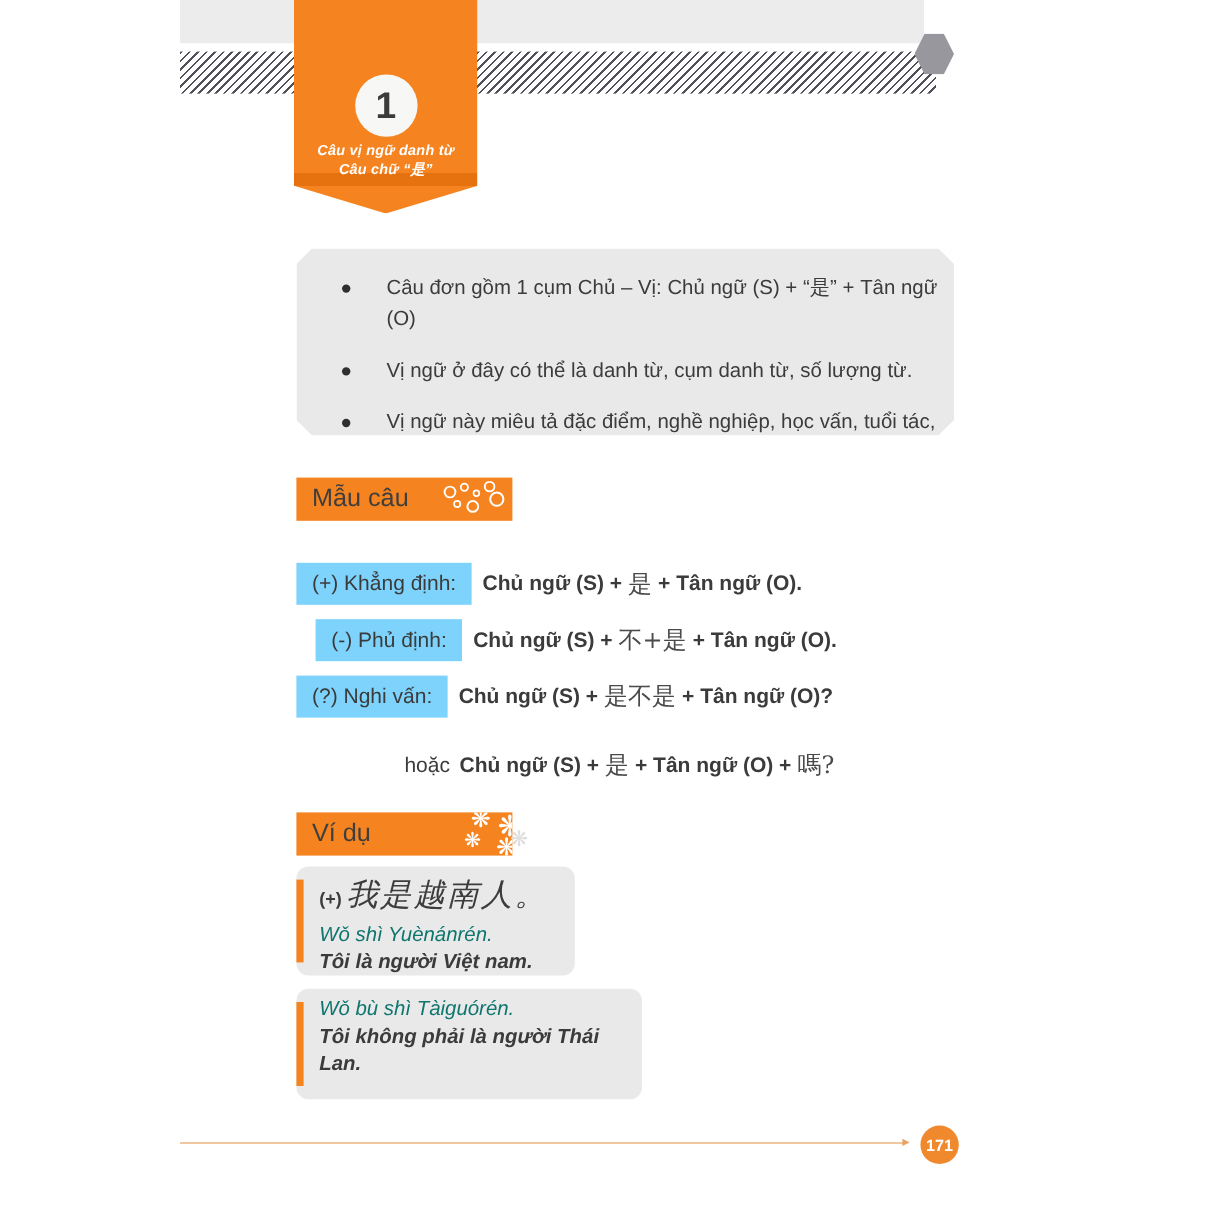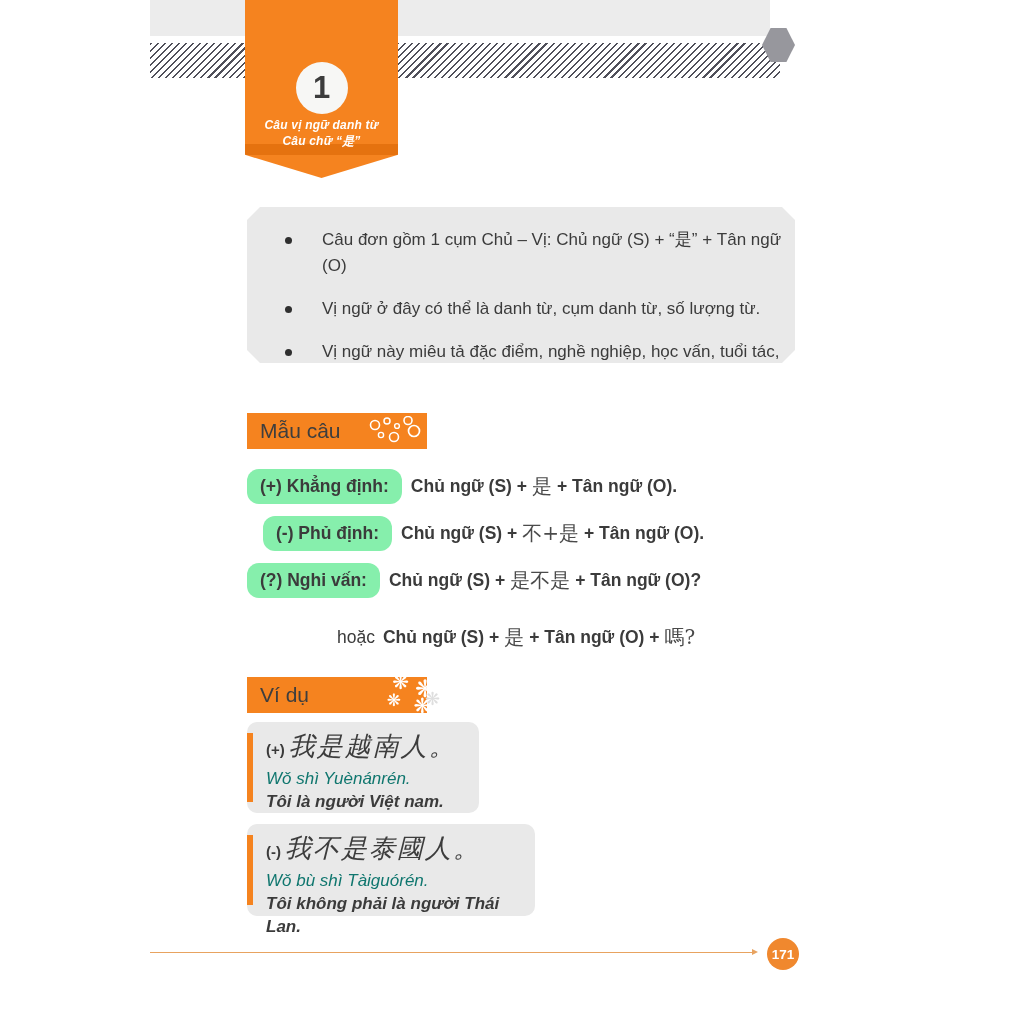--- a/index.html
+++ b/index.html
@@ -69,21 +69,21 @@
   .bullet-text { font-size: 17px; line-height: 26px; color: #3b3b3b; }
 
   
   .section-header {
     left: 247px; width: 180px; height: 36px;
     background: #f5831f; overflow: hidden;
     display: flex; align-items: center;
     padding-left: 13px;
     font-size: 21px; font-weight: 500; color: #3e3e3e;
   }
-  .header-mau { top: 413px; }
+  .header-mau { top: 398px; }
   .header-vidu { top: 677px; }
   .bubbles-svg { position: absolute; right: 4px; top: 3px; }
   .snowflakes { position: absolute; right: 0; top: 0; width: 52px; height: 36px; }
   .snowflake { position: absolute; color: #ffffff; font-style: normal; }
   .sf1 { font-size: 20px; right: 18px; top: -7px; }
   .sf2 { font-size: 24px; right: -8px; top: -2px; }
   .sf3 { font-size: 17px; right: 26px; top: 13px; }
   .sf4 { font-size: 21px; right: -4px; top: 17px; }
   .sf-outside {
     position: absolute; color: #dedede; font-size: 18px;
@@ -93,23 +93,23 @@
   
   .formula-row {
     left: 247px; display: flex; align-items: center;
     font-size: 17.5px; font-weight: bold; color: #3b3b3b;
     white-space: nowrap;
   }
   .row1 { top: 469px; }
   .row2 { top: 516px; padding-left: 16px; }
   .row3 { top: 563px; }
   .label-pill {
-    background: #86efac; border-radius: 12px;
+    background: #7dd3fc; border-radius: 0;
     padding: 7px 13px; margin-right: 7px;
-    font-weight: bold; color: #3b3b3b;
+    font-weight: normal; color: #3b3b3b;
   }
   .hanzi {
     font-family: "DejaVu Serif", serif; font-weight: normal;
     font-size: 20px; color: #4a4a4a; margin: 0 3px;
   }
   .alt-row {
     left: 337px; top: 624px; display: flex; align-items: center;
     font-size: 17.5px; font-weight: bold; color: #3b3b3b; white-space: nowrap;
   }
   .conj { font-weight: normal; margin-right: 6px; }
@@ -240,23 +240,20 @@
   <span class="orange-bar"></span>
   <div class="ex-hanzi-line">
     <span class="ex-sign">(+)</span><span class="ex-hanzi">我是越南人。</span>
   </div>
   <div class="ex-pinyin">Wǒ shì Yuènánrén.</div>
   <div class="ex-viet">Tôi là người Việt nam.</div>
 </div>
 
 <div class="abs example-box ex2">
   <span class="orange-bar"></span>
-  <div class="ex-hanzi-line">
-    <span class="ex-sign">(-)</span><span class="ex-hanzi">我不是泰國人。</span>
-  </div>
   <div class="ex-pinyin">Wǒ bù shì Tàiguórén.</div>
   <div class="ex-viet">Tôi không phải là người Thái Lan.</div>
 </div>
 
 <div class="abs footer-line"></div>
 <div class="abs footer-arrow"></div>
 <div class="abs page-badge">
   <span>171</span>
 </div>
 

